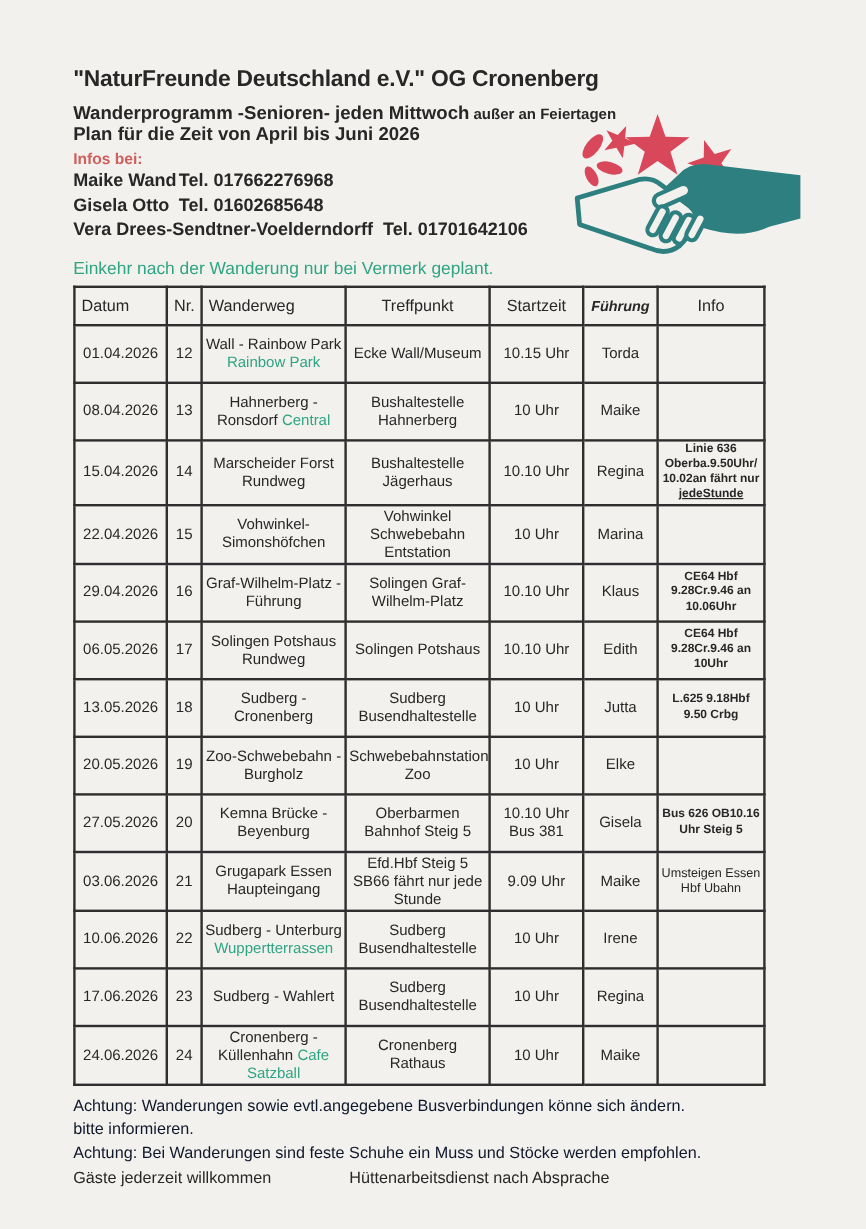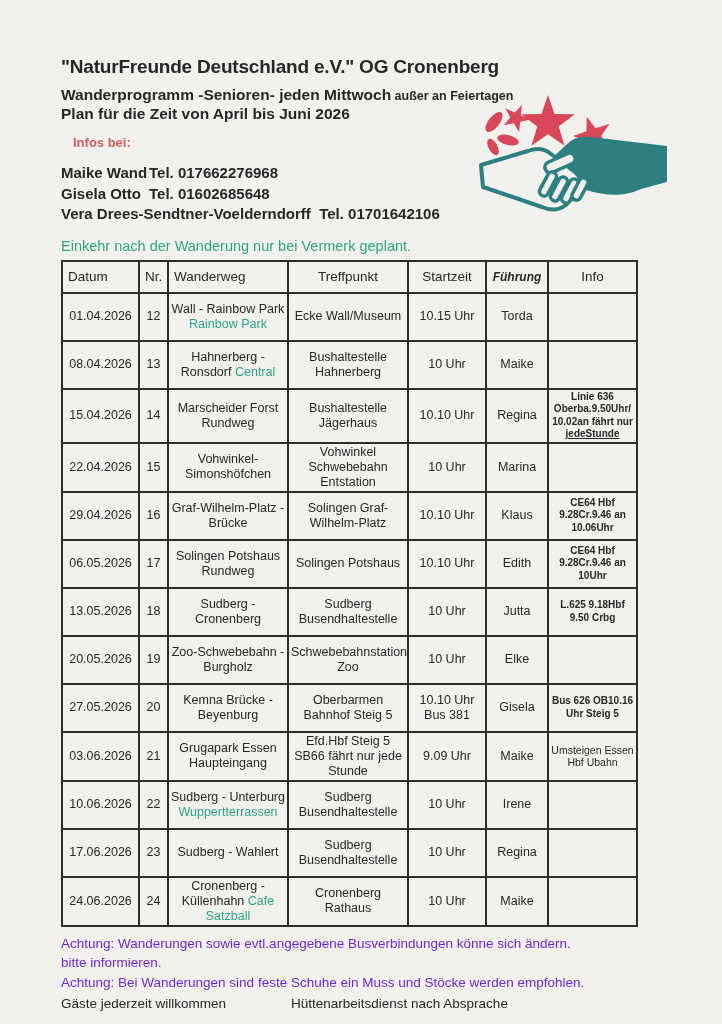--- a/index.html
+++ b/index.html
@@ -11,21 +11,21 @@
     color:#272727;
     position:relative;
     overflow:hidden;
   }
   .content { position:absolute; left:61px; top:56px; width:575px; }
 
   .title { font-size:19px; font-weight:bold; margin:0 0 8px 0; letter-spacing:-0.2px; white-space:nowrap; }
   .subtitle { font-size:15.5px; font-weight:bold; margin:0; line-height:18px; white-space:nowrap; }
   .subtitle .small { font-size:12.5px; }
   .plan { font-size:15.5px; font-weight:bold; margin:0 0 3px 0; line-height:18px; }
-  .infos-label { color:#cf5f5c; font-weight:bold; font-size:13px; margin:12px; line-height:16px; }
+  .infos-label { color:#cf5f5c; font-weight:bold; font-size:13px; margin:0; line-height:16px; }
   .contact { font-weight:bold; font-size:15px; line-height:20.5px; margin:0; }
   .contact .cname { display:inline-block; min-width:88px; }
   .einkehr { color:#2fa483; font-size:14.5px; line-height:18px; margin:12px 0 5px 0; font-weight:normal; }
 
   table { border-collapse:collapse; table-layout:fixed; width:575px; }
   th, td { border:2px solid #2e2e2e; padding:1px 2px; vertical-align:middle; overflow:hidden; }
   thead th { height:32px; font-weight:normal; font-size:13.5px; text-align:center; }
   thead th.al { text-align:left; padding-left:5px; }
   thead th.fuehrung { font-weight:bold; font-size:12px;font-style:italic; }
   tbody tr { height:48px; }
@@ -35,21 +35,21 @@
   .col-info { width:89px; }
   td.c-info { font-size:10px; font-weight:bold; line-height:12.5px; }
   td.c-info.light { font-weight:normal; font-size:10.5px; }
   .green { color:#2fa483; }
   .ul { text-decoration:underline; }
   .blk { display:block; }
 
   .logo { position:absolute; left:478px; top:90px; width:190px; height:124px; }
 
   .footer { margin-top:7px; }
-  .warn { color:#6d28d9; font-size:13.5px; line-height:19.5px; margin:0; }
+  .warn { color:#0f172a; font-size:13.5px; line-height:19.5px; margin:0; }
   .closing { display:flex; margin-top:2px; font-size:13.5px; line-height:20px; }
   .closing .g { display:inline-block; width:230px; }
 </style>
 </head>
 <body>
 
 <div class="content">
   <h1 class="title">"NaturFreunde Deutschland e.V." OG Cronenberg</h1>
   <p class="subtitle"><span>Wanderprogramm -Senioren- jeden Mittwoch</span><span class="small"> außer an Feiertagen</span></p>
   <p class="plan">Plan für die Zeit von April bis Juni 2026</p>
@@ -113,21 +113,21 @@
     <td class="c-nr"><span>15</span></td>
     <td class="c-weg"><span>Vohwinkel-Simonshöfchen</span> <span class="green"></span></td>
     <td class="c-treff"><span>Vohwinkel Schwebebahn Entstation</span></td>
     <td class="c-start"><span>10 Uhr</span><span class="blk"></span></td>
     <td class="c-fueh"><span>Marina</span></td>
     <td class="c-info"><span></span> <span class="ul"></span></td>
   </tr>
         <tr>
     <td class="c-datum"><span>29.04.2026</span></td>
     <td class="c-nr"><span>16</span></td>
-    <td class="c-weg"><span>Graf-Wilhelm-Platz - Brücke</span> <span class="green"></span></td>
+    <td class="c-weg"><span>Graf-Wilhelm-Platz - Führung</span> <span class="green"></span></td>
     <td class="c-treff"><span>Solingen Graf-Wilhelm-Platz</span></td>
     <td class="c-start"><span>10.10 Uhr</span><span class="blk"></span></td>
     <td class="c-fueh"><span>Klaus</span></td>
     <td class="c-info"><span>CE64 Hbf 9.28Cr.9.46 an 10.06Uhr</span> <span class="ul"></span></td>
   </tr>
         <tr>
     <td class="c-datum"><span>06.05.2026</span></td>
     <td class="c-nr"><span>17</span></td>
     <td class="c-weg"><span>Solingen Potshaus Rundweg</span> <span class="green"></span></td>
     <td class="c-treff"><span>Solingen Potshaus</span></td>

